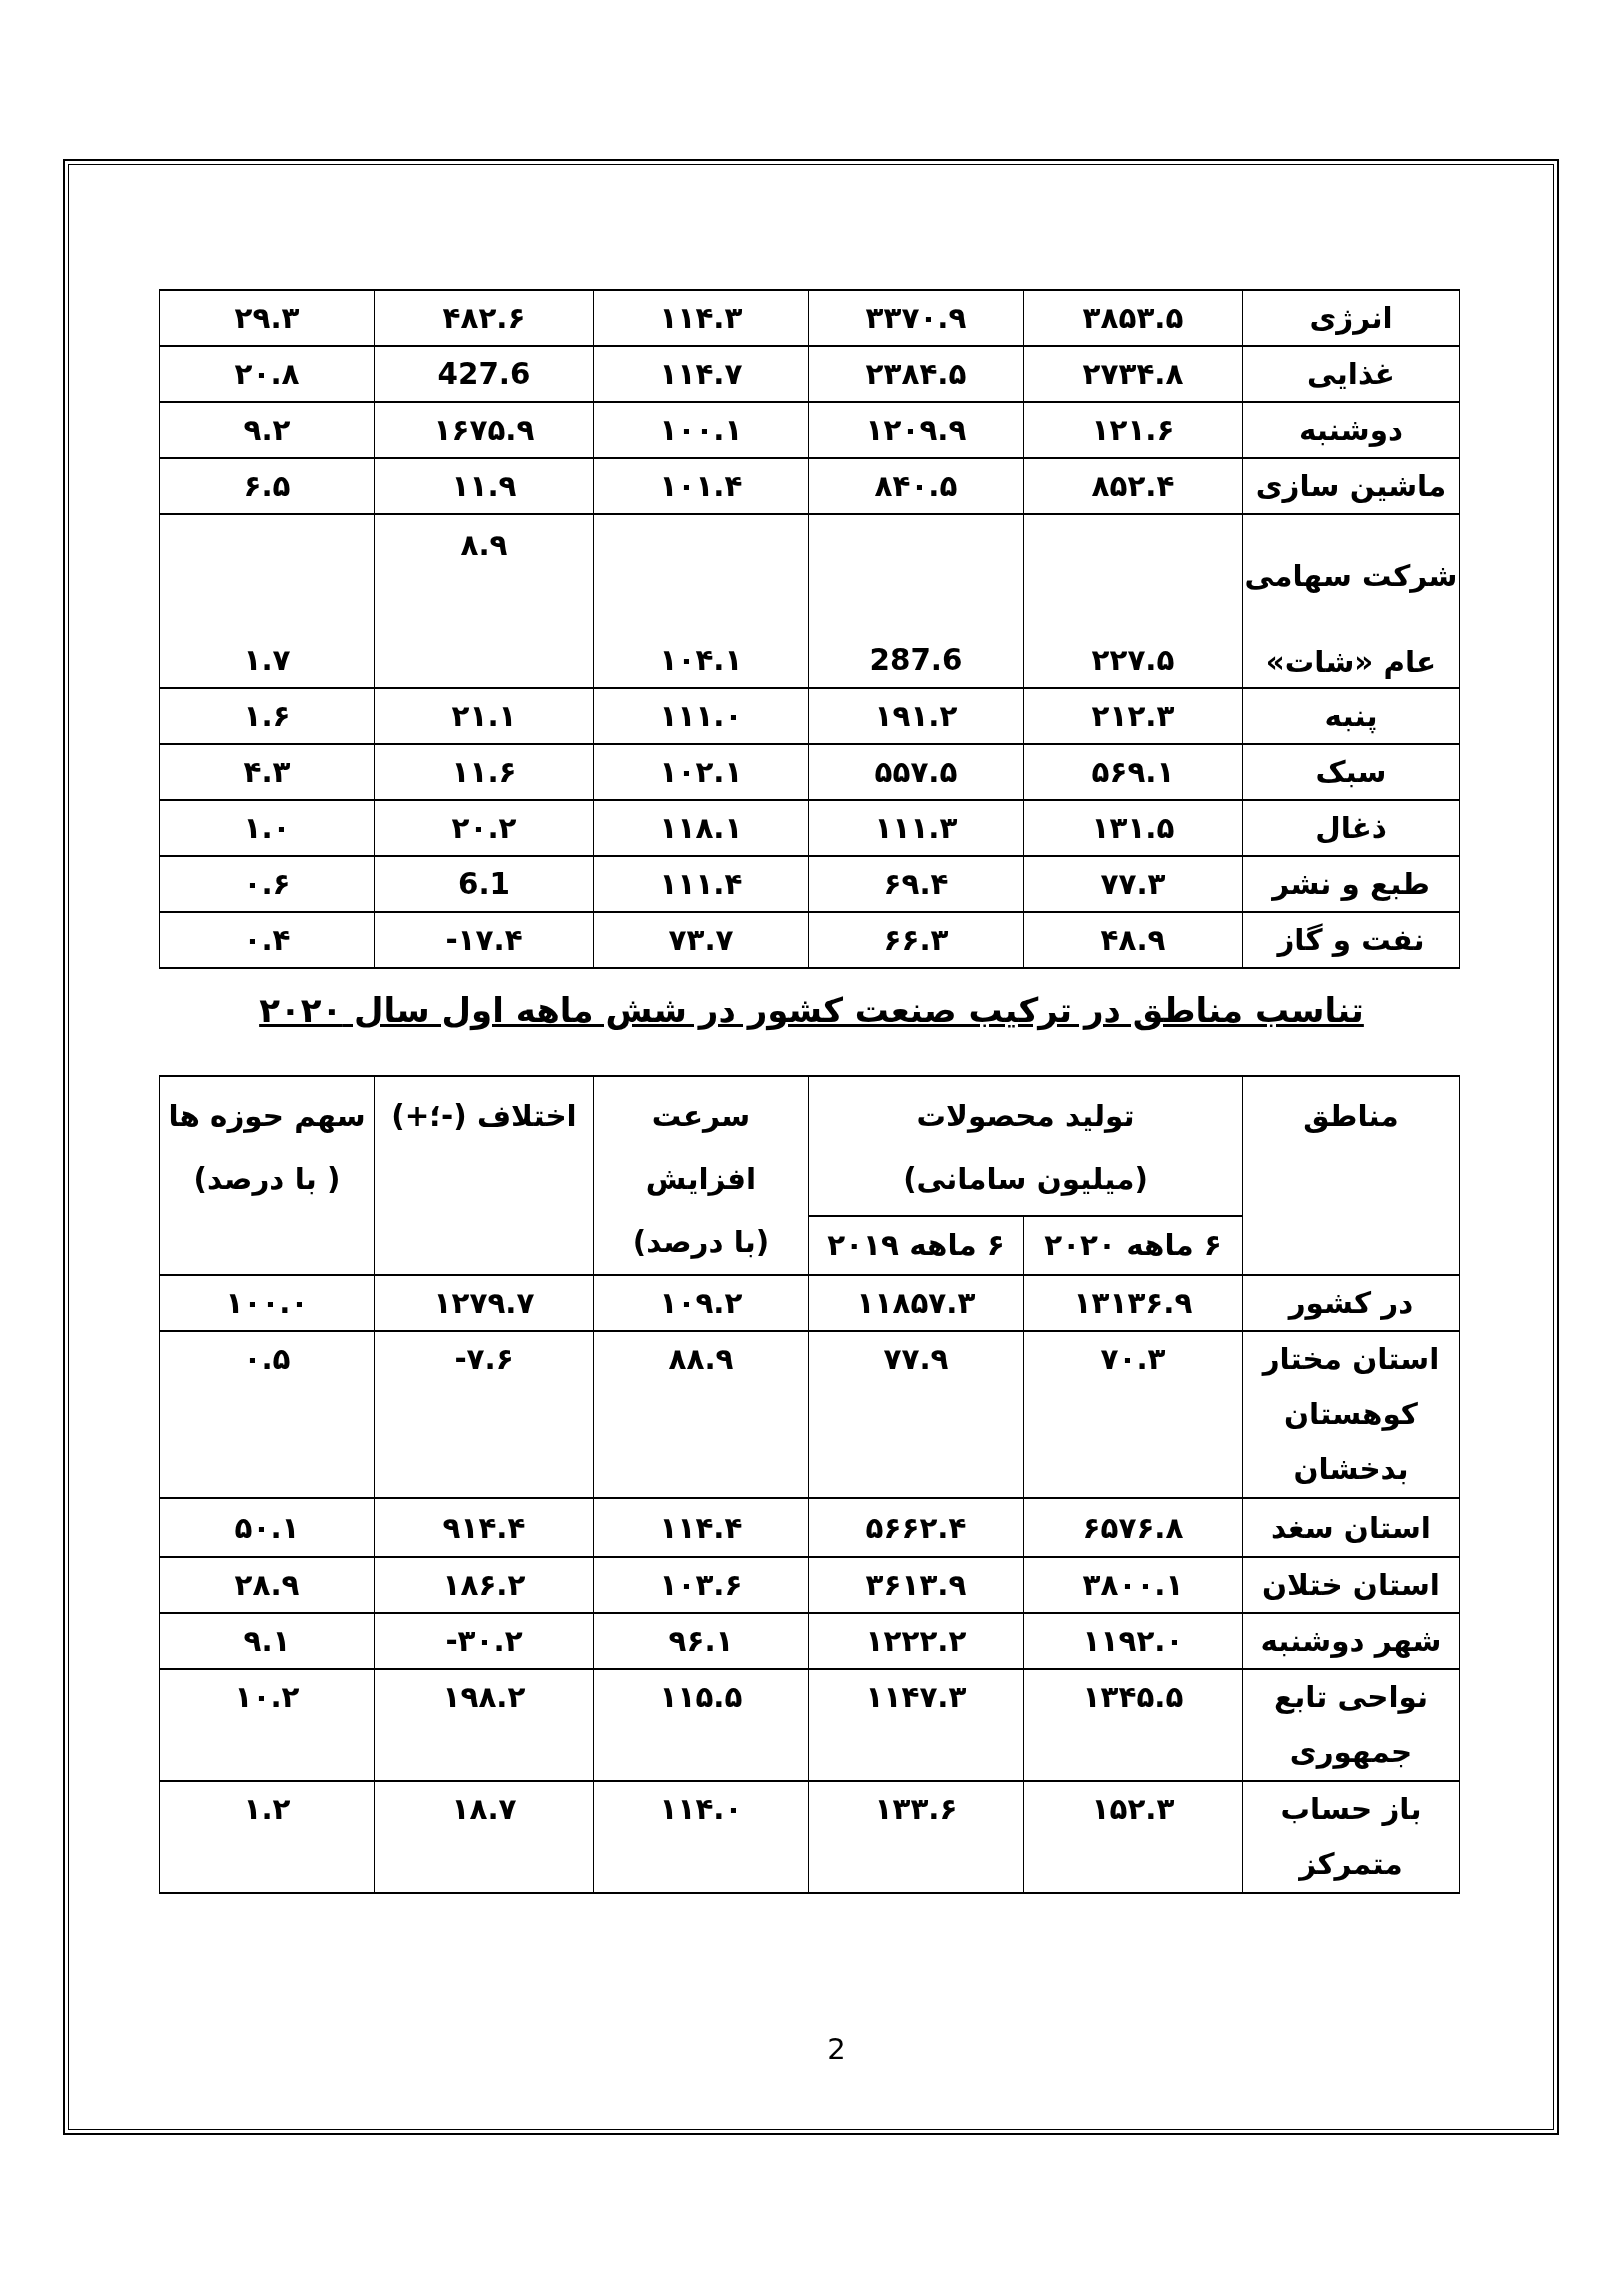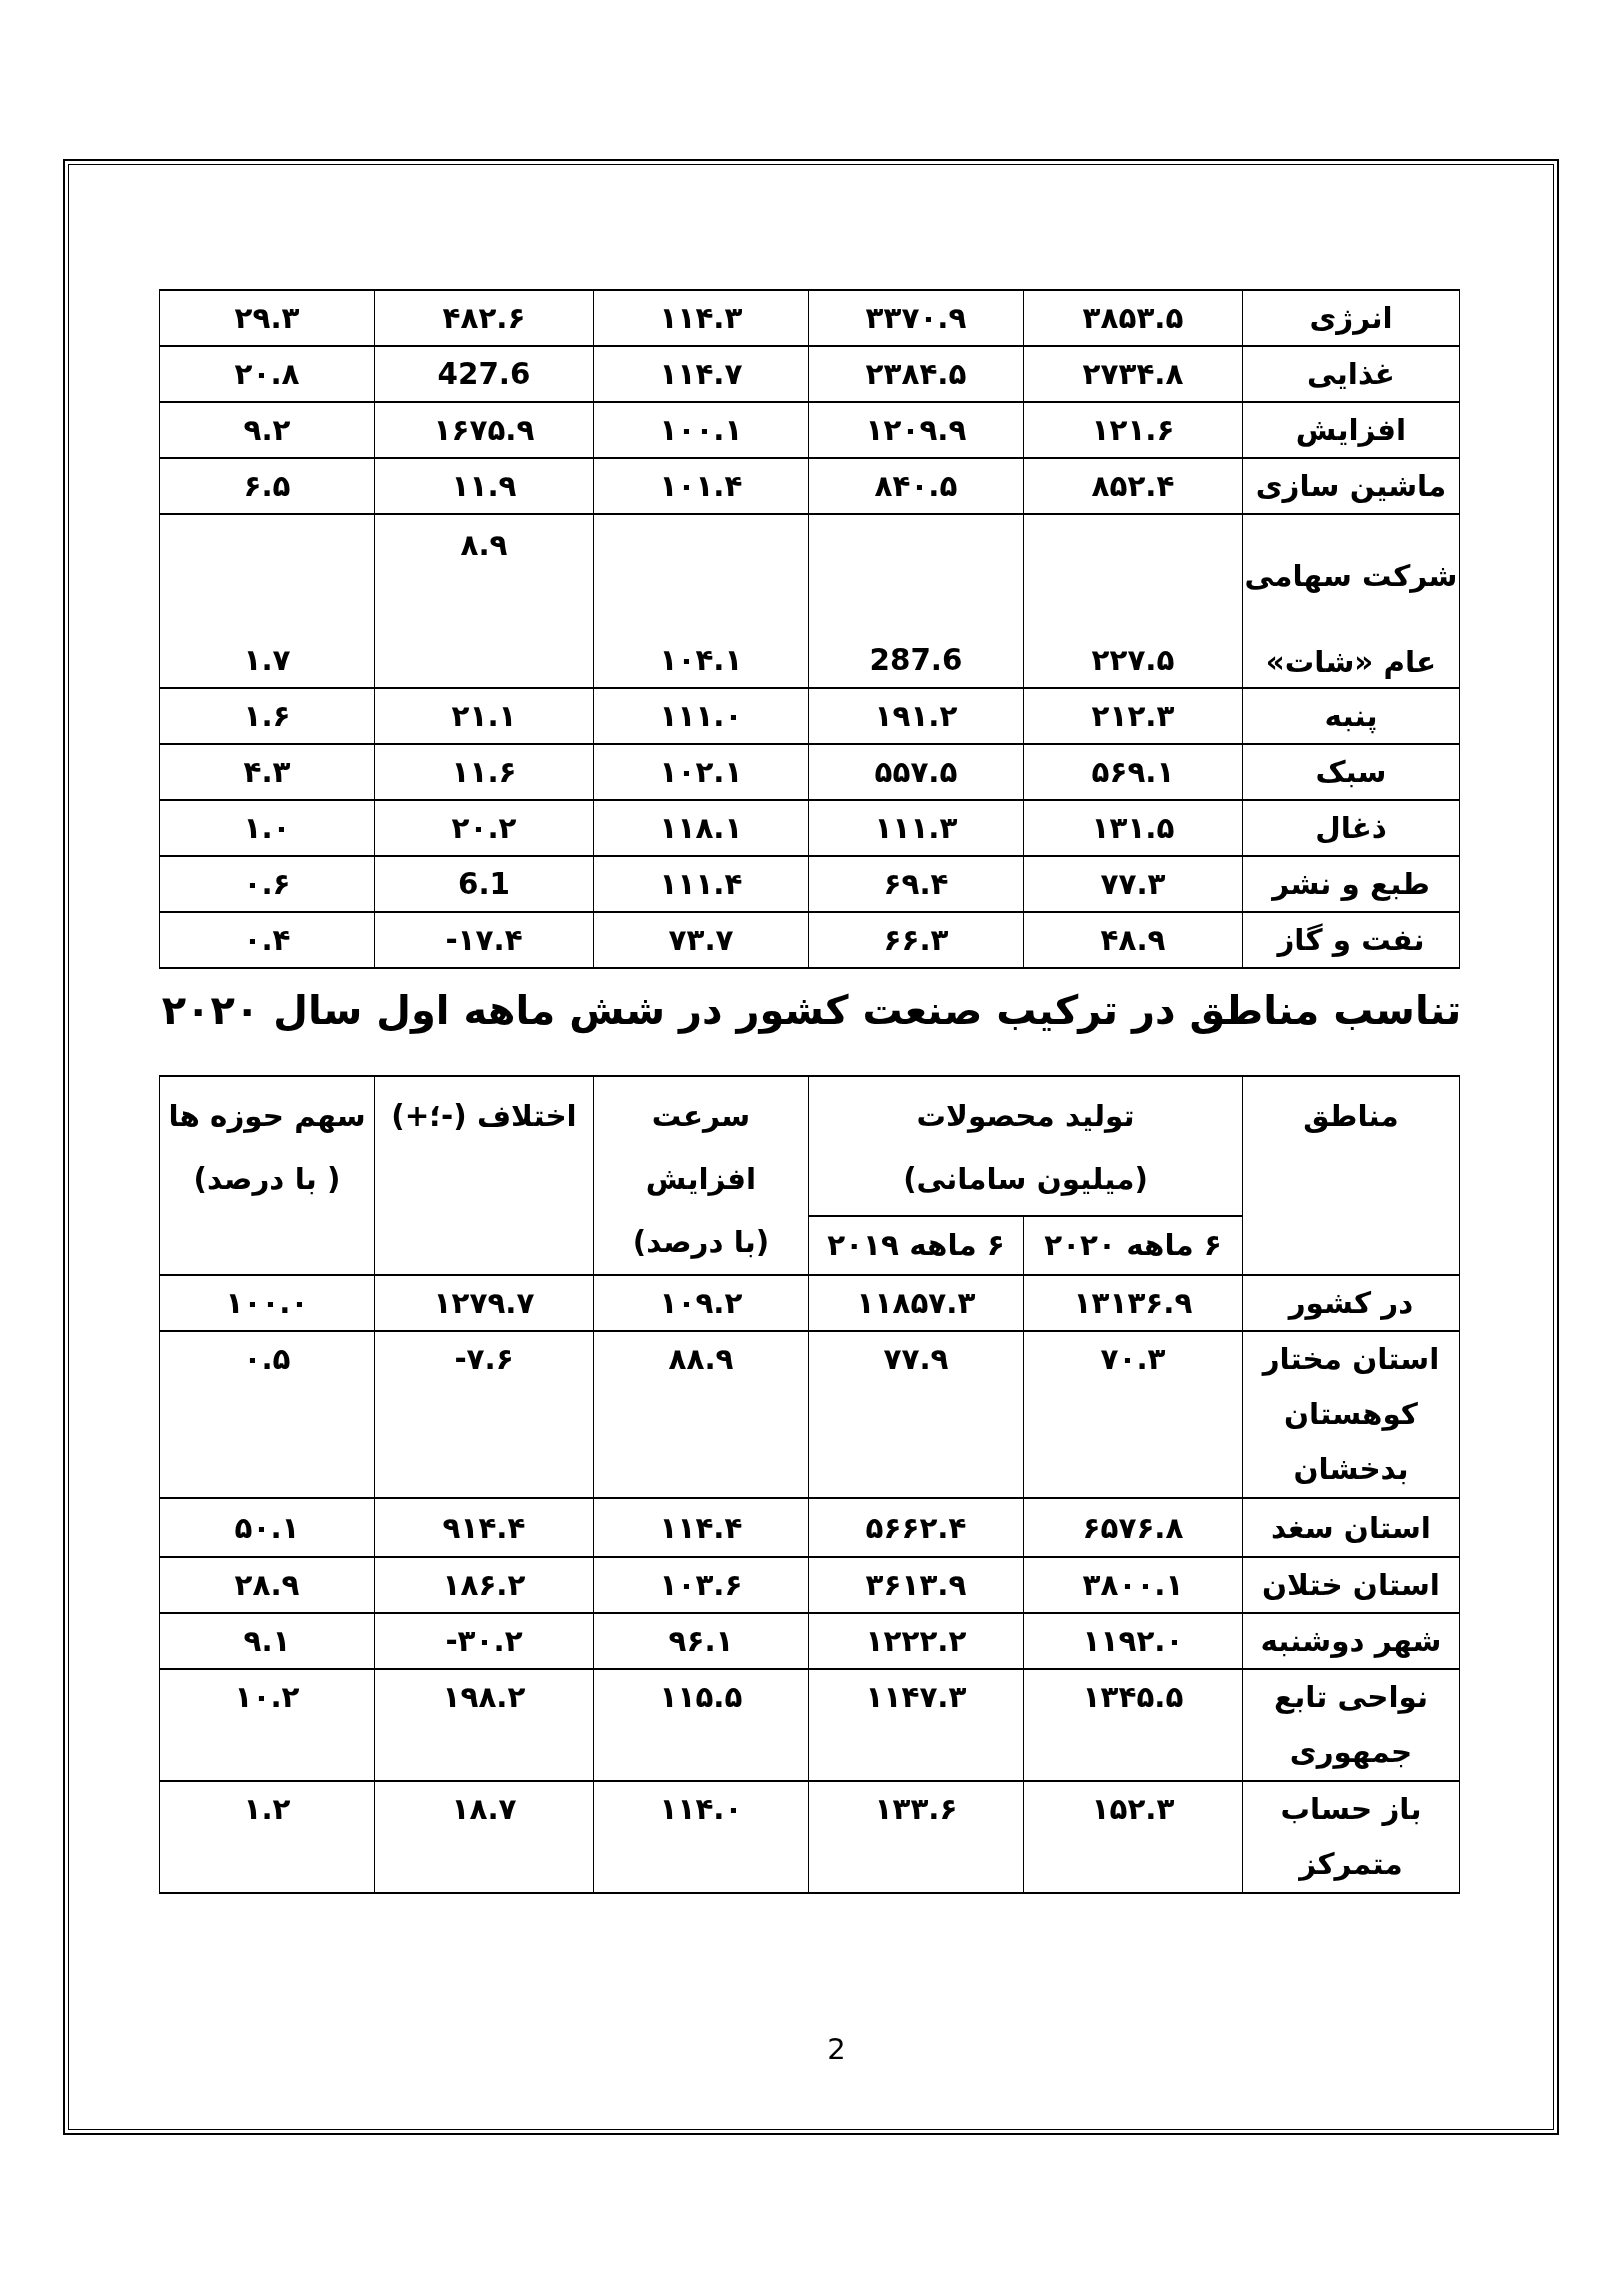--- a/index.html
+++ b/index.html
@@ -86,23 +86,24 @@
   tr.vtop td.num  { vertical-align: top; line-height: 55px; }
   tr.vtop td.name { vertical-align: top; margin-top: 36px; }
 
   .section-title {
     position: absolute;
     top: 978px;
     left: 0;
     width: 100%;
     text-align: center;
     direction: rtl;
-    font-size: 40px;
+    font-size: 34px;
     font-weight: bold;
     line-height: 65px;
+    text-decoration: underline;
   }
   .page-number {
     position: absolute;
     top: 2032px;
     left: 817px;
     width: 39px;
     text-align: center;
     direction: ltr;
     font-size: 29px;
     font-weight: normal;
@@ -137,21 +138,21 @@
       </tr>
       <tr class="h86">
         <td class="name">غذایی</td>
         <td class="num">۲۷۳۴.۸</td>
         <td class="num">۲۳۸۴.۵</td>
         <td class="num">۱۱۴.۷</td>
         <td class="num">427.6</td>
         <td class="num">۲۰.۸</td>
       </tr>
       <tr class="h86">
-        <td class="name">افزایش</td>
+        <td class="name">دوشنبه</td>
         <td class="num">۱۲۱.۶</td>
         <td class="num">۱۲۰۹.۹</td>
         <td class="num">۱۰۰.۱</td>
         <td class="num">۱۶۷۵.۹</td>
         <td class="num">۹.۲</td>
       </tr>
       <tr class="h86">
         <td class="name">ماشین سازی</td>
         <td class="num">۸۵۲.۴</td>
         <td class="num">۸۴۰.۵</td>

